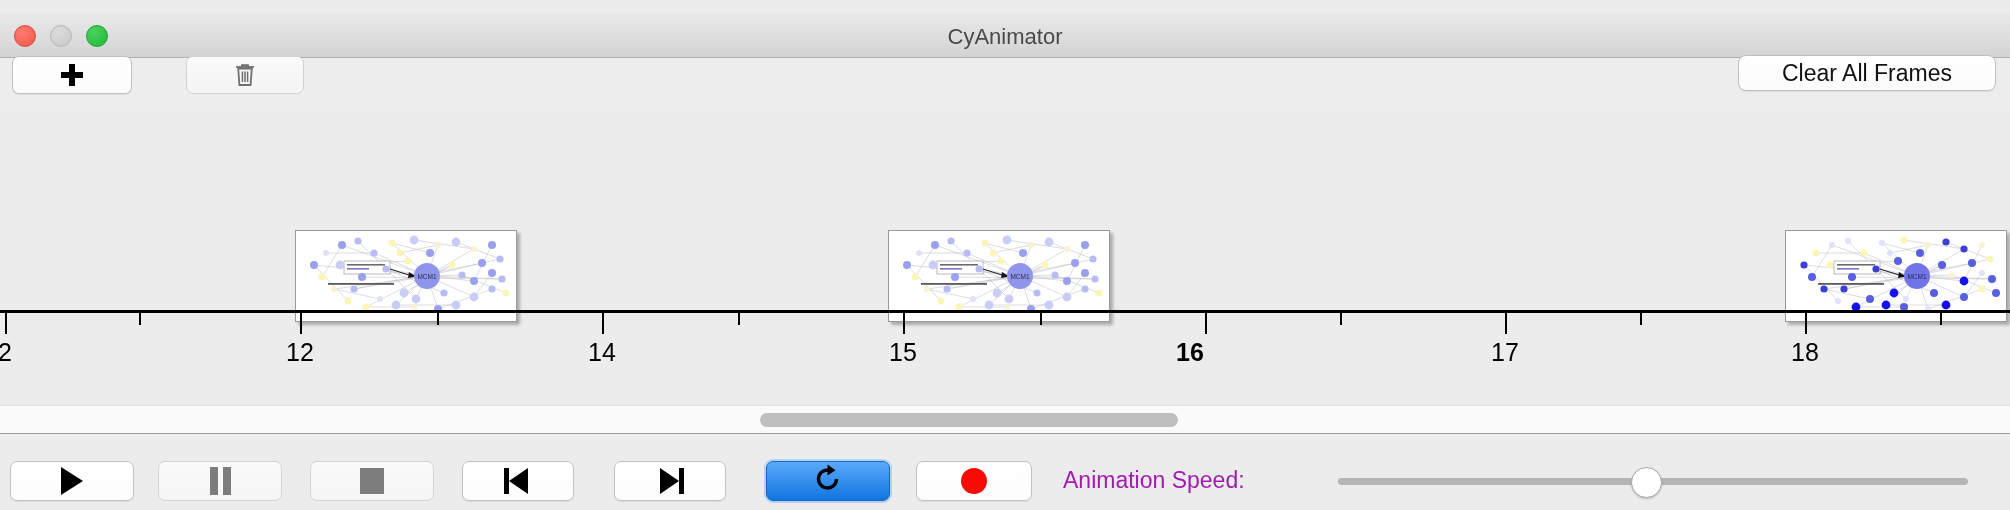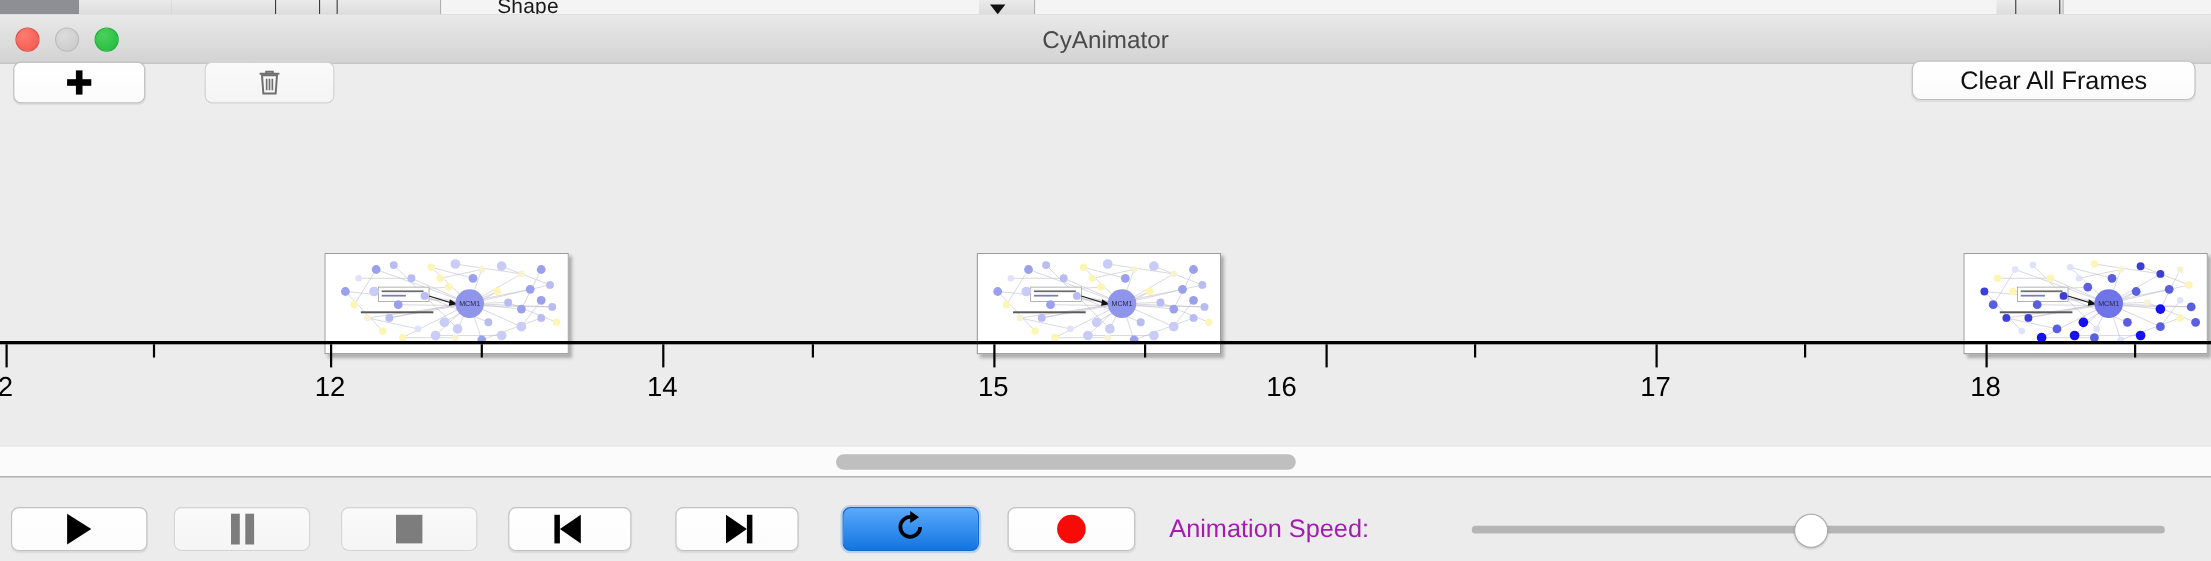--- a/index.html
+++ b/index.html
@@ -286,37 +286,20 @@
     background: #ffffff;
     border: 1px solid #a9a9a9;
     box-shadow: 0 1px 2px rgba(0,0,0,.2);
   }
 </style>
 </head>
 <body>
 
 <div id="app">
 
-  <div class="bg-window">
-    <div class="bg-dark-chip"></div>
-    <div class="bg-win-chip" style="left:72px;width:84px;"></div>
-    <div class="bg-win-chip" style="left:156px;width:44px;"></div>
-    <div class="bg-win-chip" style="left:200px;width:40px;"></div>
-    <div class="bg-win-chip" style="left:240px;width:60px;"></div>
-    <div class="bg-win-chip" style="left:300px;width:100px;"></div>
-    <div class="bg-win-chip" style="left:890px;width:50px;"></div>
-    <div class="bg-win-chip" style="left:1815px;width:60px;"></div>
-    <div class="bg-tick" style="left:250px;"></div>
-    <div class="bg-tick" style="left:290px;"></div>
-    <div class="bg-tick" style="left:306px;"></div>
-    <div class="bg-tick" style="left:1832px;"></div>
-    <div class="bg-tick" style="left:1872px;"></div>
-    <div class="bg-arrow" style="left:900px;"></div>
-    <div class="bg-shape-text">Shape</div>
-  </div>
 
   <div class="titlebar">
     <div class="traffic close"></div>
     <div class="traffic min"></div>
     <div class="traffic max"></div>
     <div class="window-title">CyAnimator</div>
   </div>
 
   <div class="toolbar"></div>
 
@@ -629,21 +612,21 @@
         <div class="tick major" style="left: 300px;"></div>
         <div class="tick-label" style="left: 300px;">12</div>
         <div class="tick minor" style="left: 437px;"></div>
         <div class="tick major" style="left: 602px;"></div>
         <div class="tick-label" style="left: 602px;">14</div>
         <div class="tick minor" style="left: 738px;"></div>
         <div class="tick major" style="left: 903px;"></div>
         <div class="tick-label" style="left: 903px; text-align: center;">15</div>
         <div class="tick minor" style="left: 1040px;"></div>
         <div class="tick major" style="left: 1205px;"></div>
-        <div class="tick-label" style="left: 1165px;">16</div>
+        <div class="tick-label" style="left: 1190px; font-weight: bold;">16</div>
         <div class="tick minor" style="left: 1340px;"></div>
         <div class="tick major" style="left: 1505px;"></div>
         <div class="tick-label" style="left: 1505px;">17</div>
         <div class="tick minor" style="left: 1640px;"></div>
         <div class="tick major" style="left: 1805px;"></div>
         <div class="tick-label" style="left: 1805px;">18</div>
         <div class="tick minor" style="left: 1940px;"></div>
       </div>
   </div>
 

